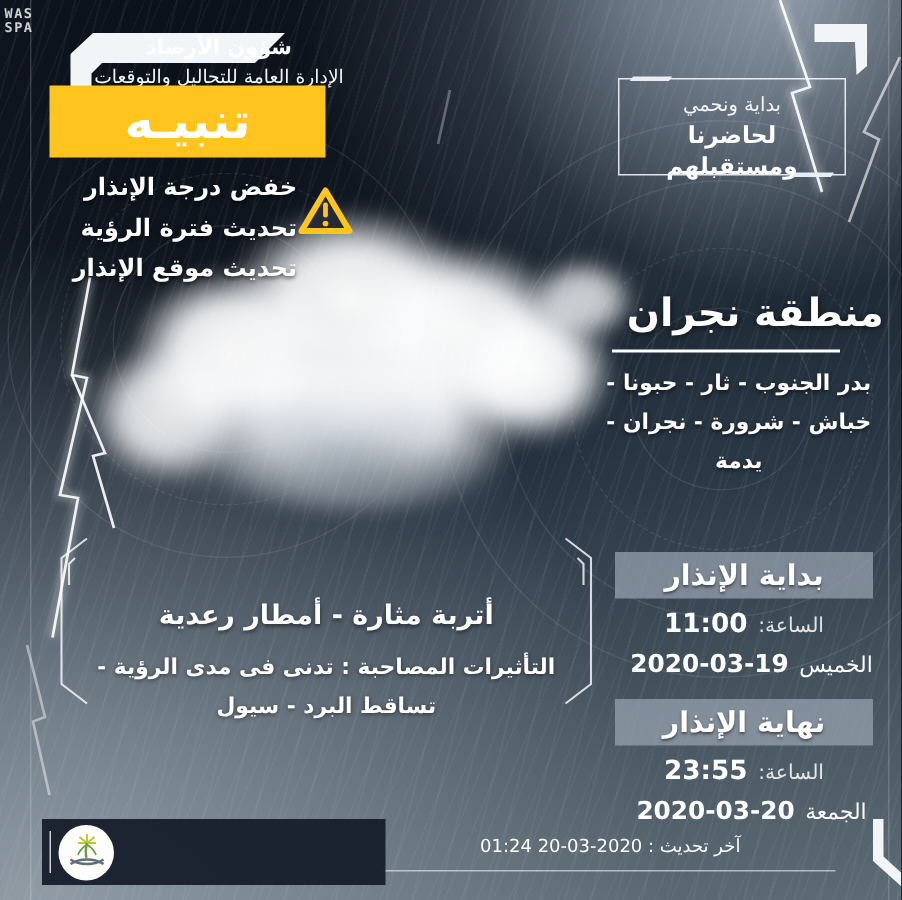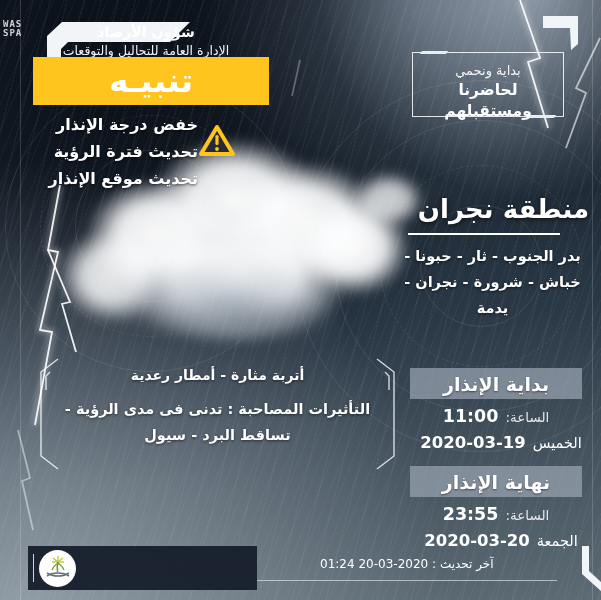--- a/index.html
+++ b/index.html
@@ -26,45 +26,45 @@
   .edge-line-v{top:0;bottom:0;width:1px;background:rgba(255,255,255,.16);z-index:2;}
   .bolts{z-index:3;}
   .cloudwrap{z-index:4;}
   .puff{position:absolute;border-radius:50%;filter:blur(6px);
     background:radial-gradient(closest-side, rgba(255,255,255,.98), rgba(252,253,254,.9) 55%, rgba(255,255,255,0) 100%);}
   .puff.gray{background:radial-gradient(closest-side, rgba(176,186,196,.85), rgba(176,186,196,0) 100%);}
   .puff.dark{background:radial-gradient(closest-side, rgba(96,107,119,.6), rgba(96,107,119,0) 100%);}
 
   
   .content{z-index:10;}
-  .watermark{left:3px;top:20px;z-index:11;font-family:"DejaVu Sans Mono",monospace;
+  .watermark{left:3px;top:6px;z-index:11;font-family:"DejaVu Sans Mono",monospace;
     font-size:9px;font-weight:bold;line-height:9px;color:rgba(255,255,255,.8);letter-spacing:1px;}
   .dept{left:40px;top:23px;width:212px;text-align:center;z-index:11;}
   .dept .l1{font-size:14px;font-weight:bold;line-height:19px;}
   .dept .l2{font-size:12.5px;line-height:17px;color:#f2f5f8;}
-  .banner{left:33px;top:57px;width:236px;height:48px;background:#ffc41e;z-index:11;
+  .banner{left:33px;top:57px;width:184px;height:48px;background:#ffc41e;z-index:11;
     display:flex;align-items:center;justify-content:center;}
   .banner span{font-size:33px;font-weight:bold;color:#fff;line-height:48px;}
   .updates{left:30px;top:111px;width:168px;text-align:right;z-index:11;
     font-size:16px;font-weight:bold;line-height:27px;text-shadow:0 1px 3px rgba(0,0,0,.6);}
   .tri{left:197px;top:123px;z-index:11;}
   .slogan{left:412px;top:52px;width:150px;height:54px;z-index:11;
     border:1px solid rgba(255,255,255,.85);text-align:center;padding-top:9px;box-sizing:content-box;}
   .slogan .l1{font-size:13px;color:rgba(255,255,255,.92);line-height:18px;}
   .slogan .l2{font-size:15.5px;font-weight:bold;line-height:21px;}
   .slogan .c1,.slogan .c2{position:absolute;background:#e8edf2;height:3px;width:26px;}
   .slogan .c1{top:-2px;left:8px;transform:skewX(-35deg);}
   .slogan .c2{bottom:-2px;right:8px;transform:skewX(-35deg);}
   .region-title{left:401px;top:194px;width:205px;text-align:center;z-index:11;
     font-size:26px;font-weight:bold;text-shadow:0 1px 4px rgba(0,0,0,.7);}
   .region-underline{left:408px;top:233px;width:152px;height:2px;background:#fff;z-index:11;}
   .cities{left:395px;top:243px;width:195px;text-align:center;z-index:11;
     font-size:14.5px;font-weight:bold;line-height:26px;text-shadow:0 1px 3px rgba(0,0,0,.6);}
   .phenom{left:50px;top:362px;width:335px;text-align:center;z-index:11;text-shadow:0 1px 3px rgba(0,0,0,.55);}
-  .phenom .t{font-size:14px;font-weight:bold;line-height:26px;}
+  .phenom .t{font-size:18px;font-weight:bold;line-height:26px;margin-top:36px;}
   .phenom .e{font-size:14.5px;font-weight:bold;line-height:26px;margin-top:8px;}
   .phenom .e2{font-size:14.5px;font-weight:bold;line-height:26px;}
   .panel{left:410px;width:172px;z-index:11;text-align:center;}
   .panel .hd{height:31px;background:rgba(154,164,177,.72);display:flex;align-items:center;justify-content:center;
     font-size:19px;font-weight:bold;text-shadow:0 1px 2px rgba(0,0,0,.5);}
   .panel .row{display:flex;justify-content:center;align-items:baseline;gap:7px;margin-top:7px;}
   .panel .lbl{font-size:13.5px;color:rgba(255,255,255,.85);}
   .panel .big{font-size:17.5px;font-weight:bold;}
   .panel .day{font-size:14.5px;}
   .panel .date{font-size:16.5px;font-weight:bold;margin-left:10px;}

